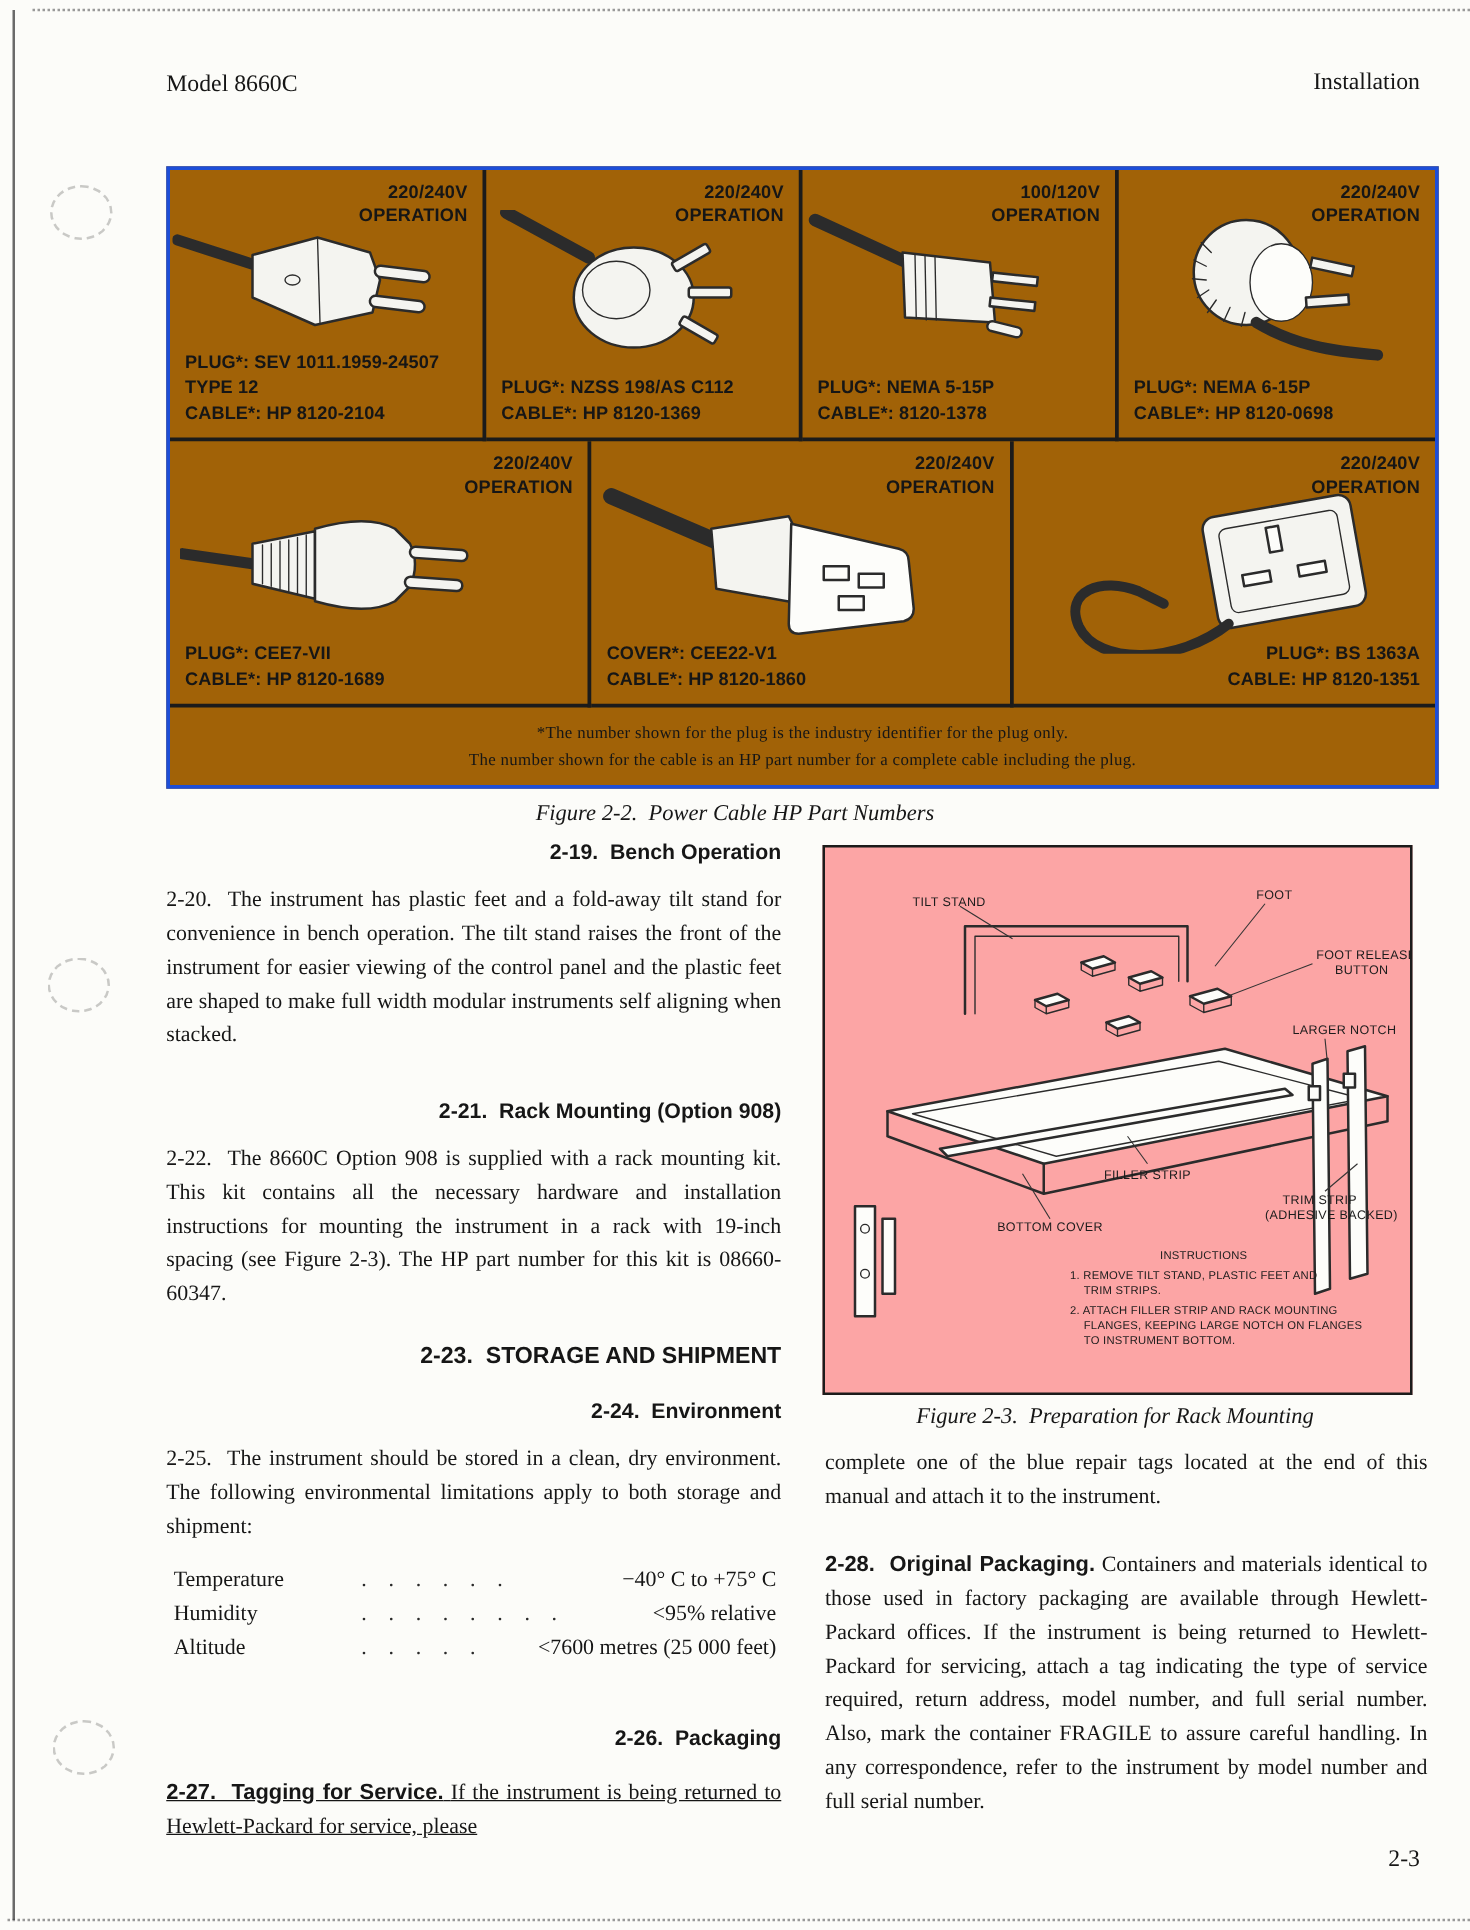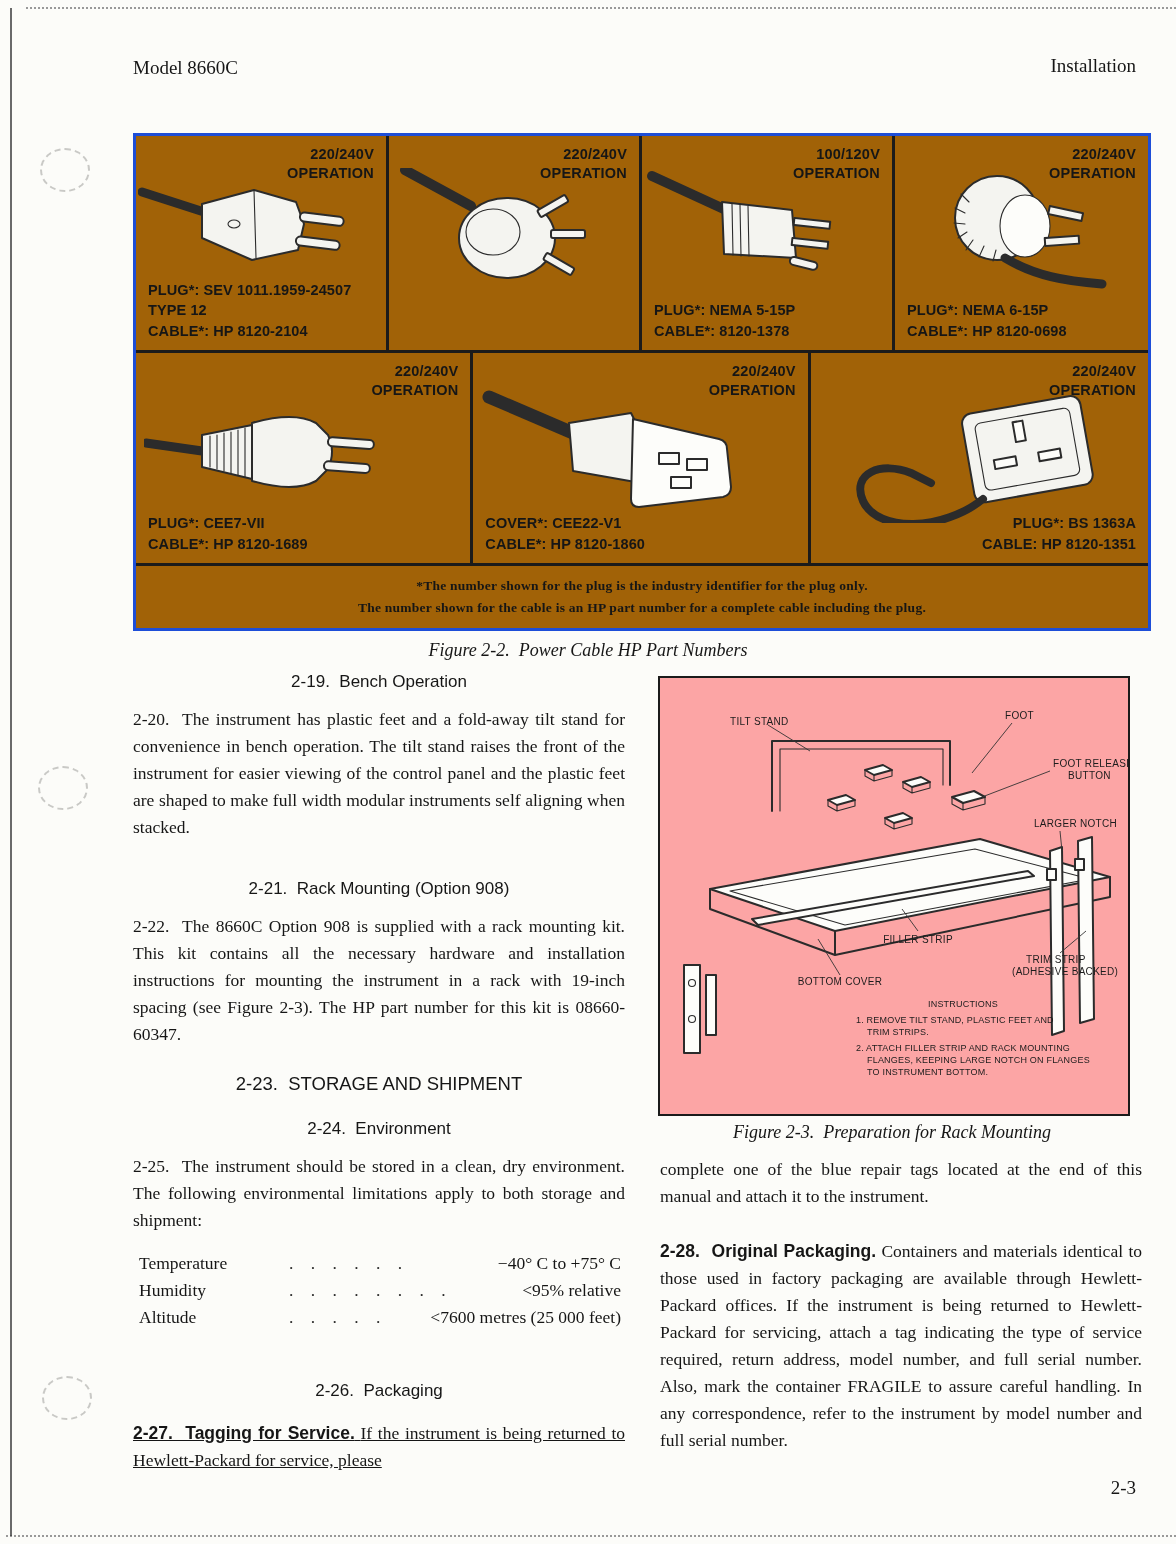--- a/index.html
+++ b/index.html
@@ -23,28 +23,28 @@
   .row1{display:grid;grid-template-columns:repeat(4,1fr);height:217px;}
   .row2{display:grid;grid-template-columns:repeat(3,1fr);height:213px;}
   .cell{position:relative;border-right:3px solid #1b1b1b;border-bottom:3px solid #1b1b1b;}
   .cell.last{border-right:none;}
   .op{position:absolute;top:9px;right:12px;text-align:right;
       font-family:"Liberation Sans",sans-serif;font-weight:700;font-size:14.5px;line-height:1.3;letter-spacing:.2px;}
   .pl{position:absolute;left:12px;bottom:9px;
       font-family:Liberation Sans, sans-serif;font-weight:700;font-size:14.5px;line-height:1.4;letter-spacing:.1px;}
   .pl.right{left:auto;right:12px;text-align:right;}
   .cell svg{position:absolute;}
-  .fn{padding:9px 14px 10px;text-align:center;font-size:13.5px;line-height:1.6;letter-spacing:.25px;font-weight:bold;}
+  .fn{padding:9px 14px 10px;text-align:center;font-size:13.5px;line-height:1.6;letter-spacing:.25px;}
 
   .caption{position:absolute;left:0;width:1176px;top:640px;text-align:center;font-style:italic;font-size:18px;}
 
   
   .colL{position:absolute;left:133px;top:668px;width:492px;font-size:17.5px;line-height:27px;text-align:justify;}
   .colR{position:absolute;left:660px;top:1156px;width:482px;font-size:17.5px;line-height:27px;text-align:justify;}
-  .sec{font-family:"Liberation Sans",sans-serif;font-weight:400;font-size:17px;margin:45px 0 11px;text-align:center;}
+  .sec{font-family:"Liberation Sans",sans-serif;font-weight:700;font-size:17px;margin:45px 0 11px;text-align:right;}
   .sec.first{margin-top:0;}
   .sec.big{font-size:18.5px;margin-top:22px;}
   .sec.gap{margin-top:46px;}
   p{margin:0;}
   .lead{font-family:"Liberation Sans",sans-serif;font-weight:700;}
   .envtbl{margin:16px 4px 0 6px;}
   .envrow{display:flex;}
   .envrow .lbl{width:150px;}
   .envrow .dots{word-spacing:13px;color:#2a2a2a;}
   .envrow .val{margin-left:auto;text-align:right;}
@@ -106,20 +106,24 @@
         <div>OPERATION</div>
       </div>
       <svg style="left:2px;top:32px;width:235px;height:122px" viewBox="0 0 235 122">
         <line class="cable" stroke-width="10" x1="14" y1="2" x2="80" y2="38"></line>
         <ellipse class="s f" cx="116" cy="70" rx="48" ry="40"></ellipse>
         <ellipse class="s thin" cx="102" cy="64" rx="27" ry="23"></ellipse>
         <rect class="s f" x="148" y="42" width="32" height="8" rx="2" transform="rotate(-30 148 46)"></rect>
         <rect class="s f" x="154" y="84" width="32" height="8" rx="2" transform="rotate(30 154 88)"></rect>
         <rect class="s f" x="160" y="62" width="34" height="8" rx="2"></rect>
       </svg>
+      <div class="pl">
+        <div>PLUG*: NZSS 198/AS C112</div>
+        <div>CABLE*: HP 8120-1369</div>
+      </div>
     </div>
 
     <div class="cell">
       <div class="op">
         <div>100/120V</div>
         <div>OPERATION</div>
       </div>
       <svg style="left:2px;top:32px;width:235px;height:122px" viewBox="0 0 235 122">
         <line class="cable" stroke-width="10" x1="8" y1="8" x2="82" y2="42"></line>
         <polygon class="s f" points="78,34 148,42 152,90 80,86"></polygon>

